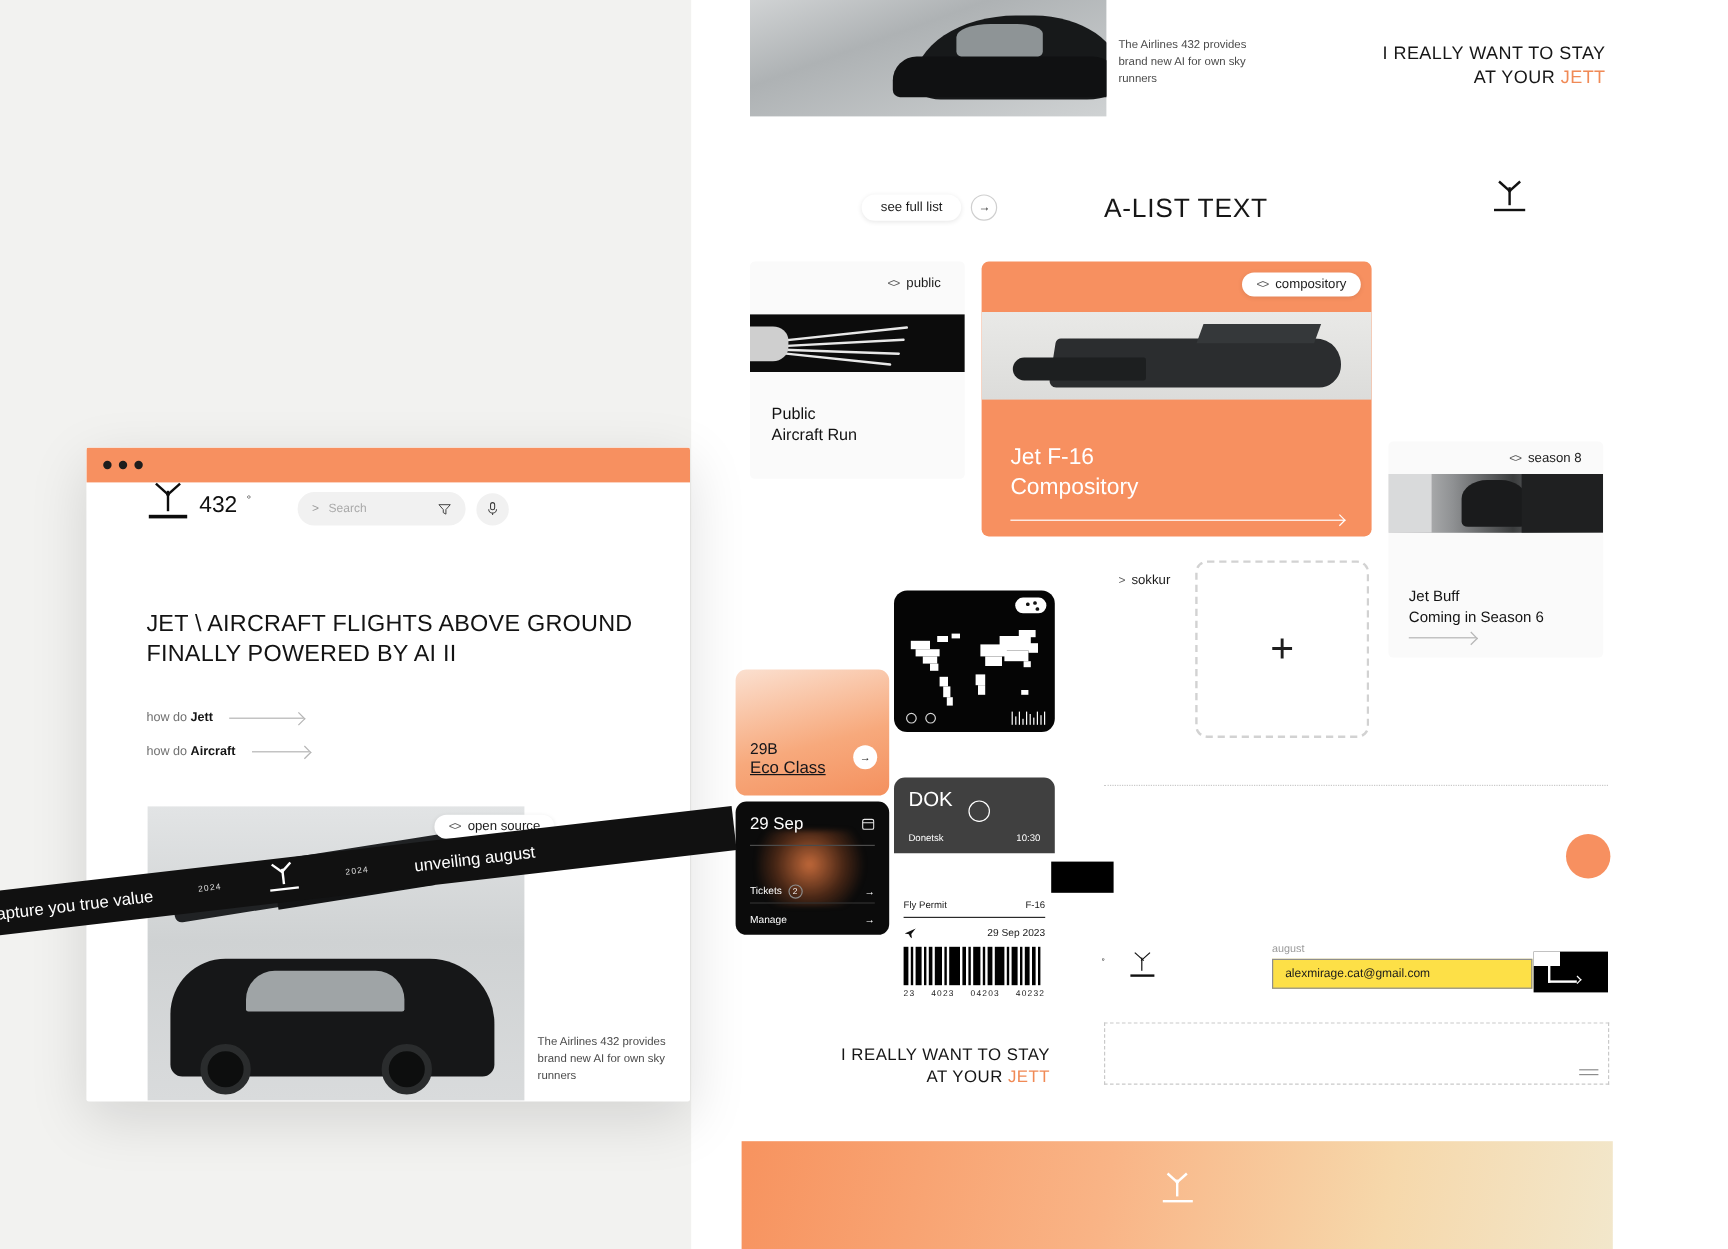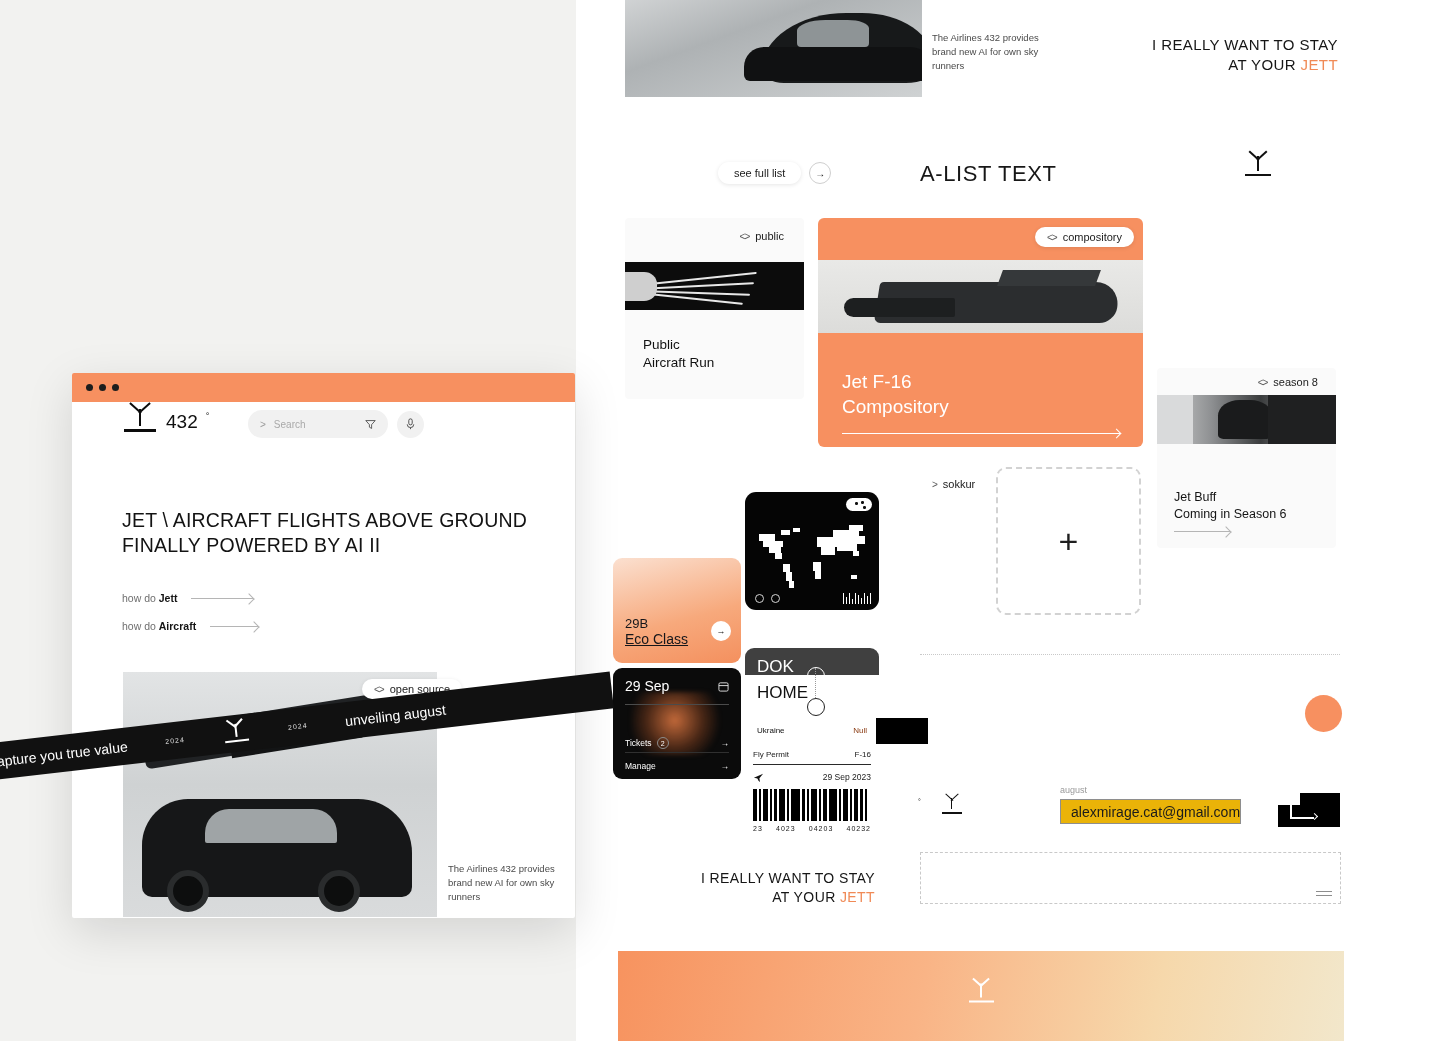--- a/index.html
+++ b/index.html
@@ -113,23 +113,23 @@
   }
   .plus { position: absolute; left: 50%; top: 50%; transform: translate(-50%,-50%); font-size: 34px; font-weight: 300; color: #1e1e1e; line-height: 1; }
 
   .hr-dot { border-top: 1px dotted #c9c9c9; }
   .hr-dash-box { border: 1px dashed #c9c9c9; }
 
   .lyrics { font-size: 9.5px; line-height: 1.55; color: #303030; }
 
   .email-label { font-size: 9px; color: #9a9a9a; }
   .email-box {
-    width: 181px; height: 25px; border: 1px solid #8e8e8e;
-    background: #eab308; display: flex; align-items: center; padding: 0 10px;
-    font-size: 14px; color: #1b1b1b;
+    width: 217px; height: 25px; border: 1px solid #8e8e8e;
+    background: #fde047; display: flex; align-items: center; padding: 0 10px;
+    font-size: 10px; color: #1b1b1b;
   }
   .orange-dot { width: 37px; height: 37px; border-radius: 50%; background: #f79060; }
 
   .black-L { position: relative; width: 62px; height: 34px; background: #000; }
   .black-L .notch { position: absolute; left: 0; top: 0; width: 22px; height: 12px; background: #fff; }
 
   .bottom-banner {
     left: 618px; top: 951px; width: 726px; height: 90px;
     background: linear-gradient(100deg,#f7935f 0%,#f9b486 42%,#f6d8ab 74%,#f2e7cb 100%);
   }
@@ -549,27 +549,20 @@
         <i style="height:11px"></i>
     </span>
   </div>
 
   <div class="abs w-dok">
     <div style="position:absolute;left:12px;top:9px;font-size:17px;">DOK</div>
     <div style="position:absolute;left:12px;bottom:8px;font-size:8px;">Donetsk</div>
     <div style="position:absolute;right:12px;bottom:8px;font-size:8px;">10:30</div>
     <span class="ring" style="position:absolute;left:62px;top:19px;color:#fff;"></span>
   </div>
-  <div class="abs w-home">
-    <div style="position:absolute;left:12px;top:8px;font-size:17px;">HOME</div>
-    <div style="position:absolute;left:12px;bottom:10px;font-size:8px;">Ukraine</div>
-    <div style="position:absolute;right:12px;bottom:10px;font-size:8px;color:#8a3b12;">Null</div>
-    <span class="ring" style="position:absolute;left:62px;top:23px;color:#222;"></span>
-    <span class="dotline" style="position:absolute;left:70px;top:-7px;height:30px;"></span>
-  </div>
 
   <div class="abs black-tab"></div>
 
   <div class="abs w-pass">
     <div class="rowline" style="padding:0 8px;">
       <span>Fly Permit</span>
       <span>F-16</span>
     </div>
     <div style="margin:5px 8px 0;height:1px;background:#2a2a2a;"></div>
     <div class="rowline" style="padding:7px 8px 0;">

